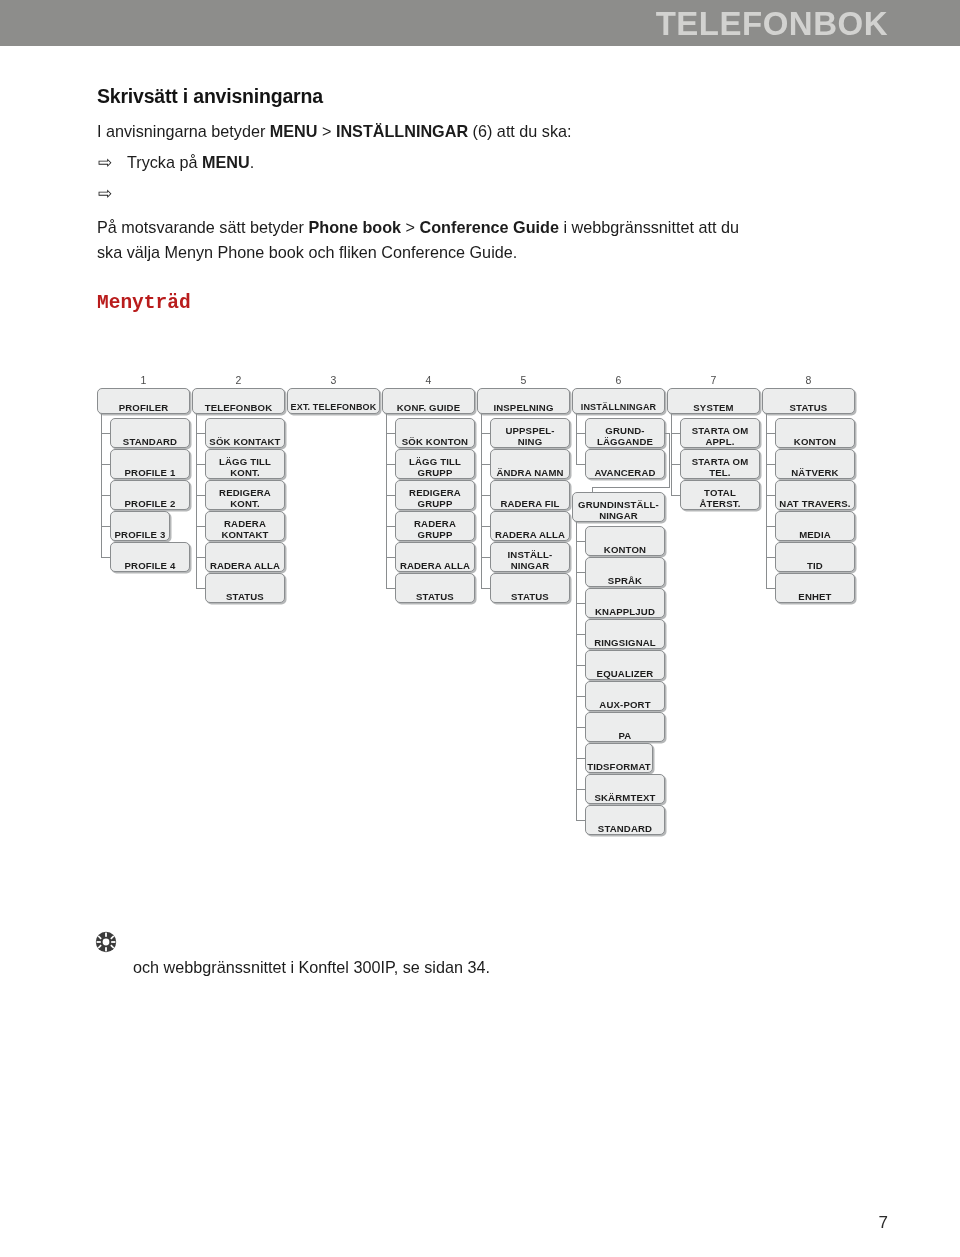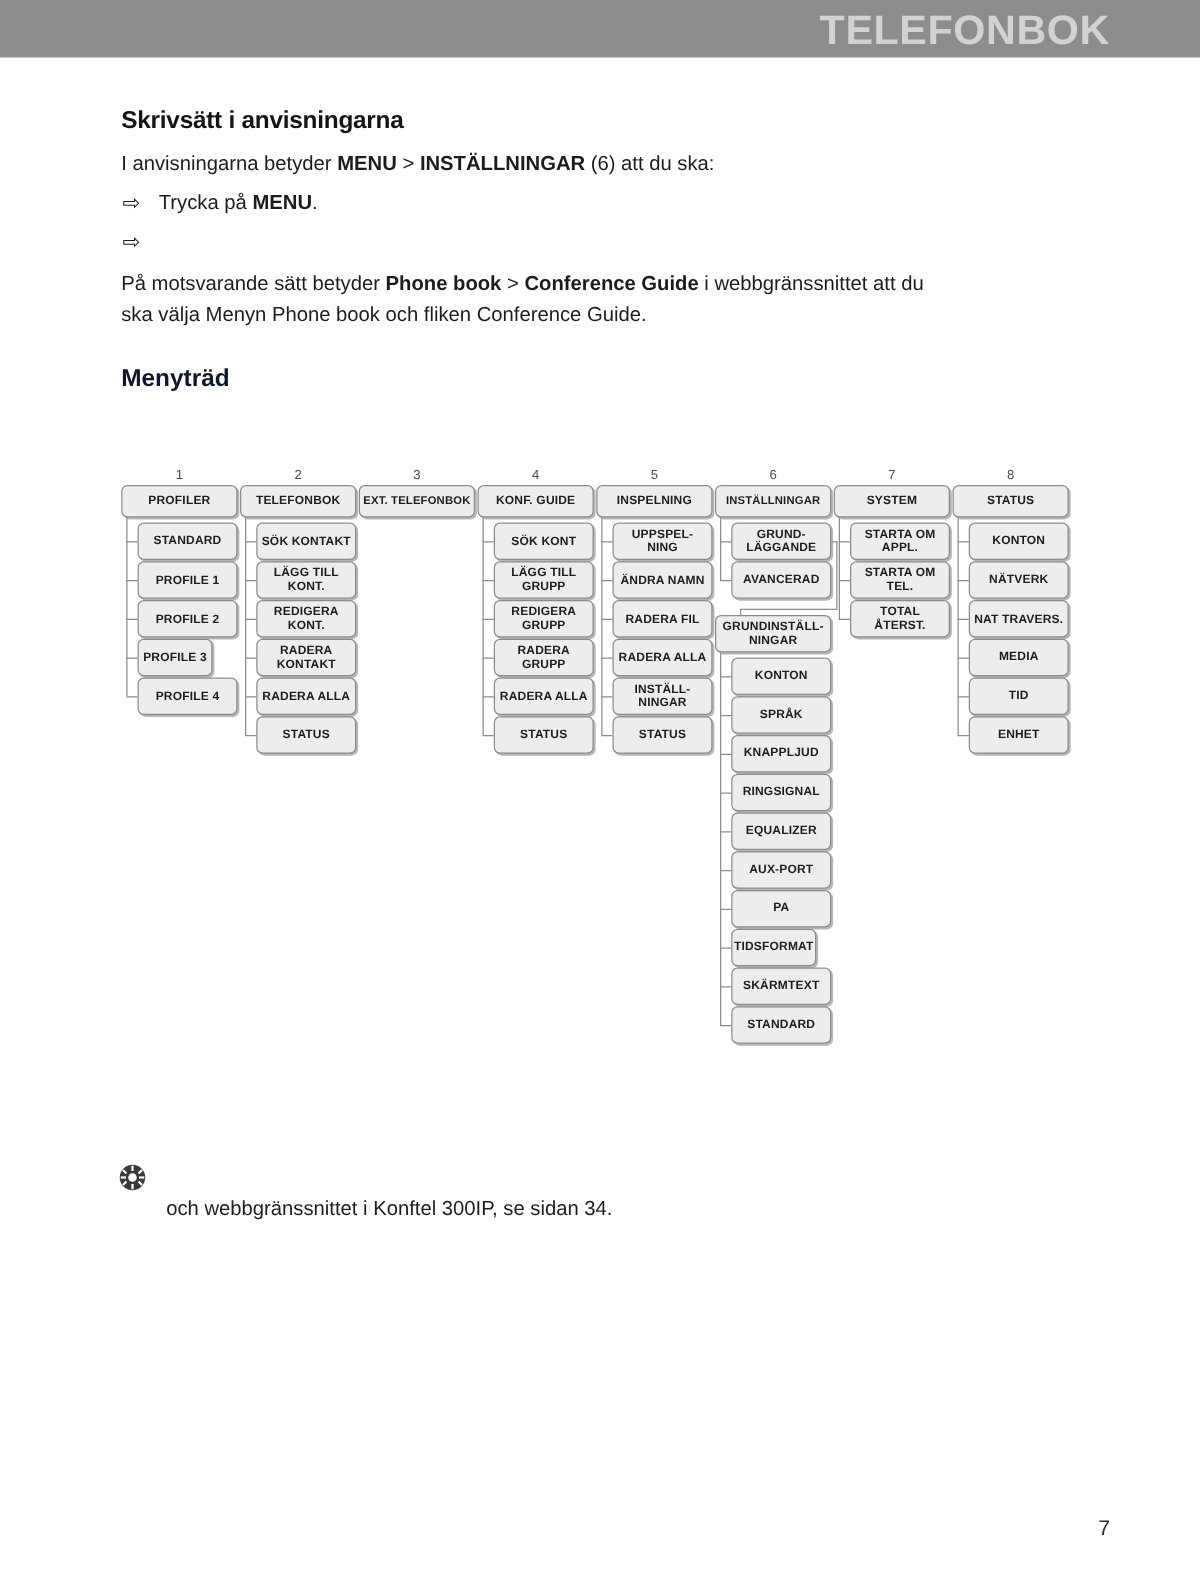--- a/index.html
+++ b/index.html
@@ -75,22 +75,23 @@
     line-height: 25px;
     color: #1c1c1c;
   }
   .bullet-text b { font-weight: bold; }
 
   .para-block { margin-top: 8px; }
 
   .menytrad-title {
     font-size: 19.5px;
     font-weight: bold;
-    color: #0f172a;
+    color: #b91c1c;
     margin: 27px 0 14px 0;
+    font-family: Liberation Mono, monospace;
   }
 
   
   #tree {
     position: absolute;
     left: 97px;
     top: 374px;
     width: 790px;
     height: 500px;
   }
@@ -104,21 +105,21 @@
     width: 100%;
     left: 0;
   }
   .node {
     position: absolute;
     background: #eceded;
     border: 1.3px solid #8a8d8f;
     border-radius: 5px;
     box-shadow: 1.5px 1.5px 0 0 rgba(120,123,126,0.55);
     display: flex;
-    align-items: center;
+    align-items: flex-end;
     justify-content: center;
     text-align: center;
     font-size: 9.6px;
     font-weight: bold;
     letter-spacing: 0.15px;
     color: #1d1d1d;
     line-height: 11.5px;
     padding: 0 2px;
   }
   .node.two-line { line-height: 11px; }
@@ -255,21 +256,21 @@
     <div class="connector conn-v" style="left: 99px; top: 40px; height: 174px;"></div>
     <div class="col-num" style="left: 190px; top: 0px; width: 93px;">3</div>
     <div class="node" style="left: 190px; top: 14px; width: 93px; height: 26px; font-size: 9px;">
       <span>EXT. TELEFONBOK</span>
     </div>
     <div class="col-num" style="left: 285px; top: 0px; width: 93px;">4</div>
     <div class="node" style="left: 285px; top: 14px; width: 93px; height: 26px; font-size: 9.6px;">
       <span>KONF. GUIDE</span>
     </div>
     <div class="node two-line" style="left: 298px; top: 44px; width: 80px; height: 30px;">
-      <span>SÖK KONT</span>
+      <span>SÖK KONTON</span>
     </div>
     <div class="connector conn-h" style="left: 289px; top: 58.5px; width: 9px;"></div>
     <div class="node two-line" style="left: 298px; top: 75px; width: 80px; height: 30px;">
       <span>LÄGG TILL GRUPP</span>
     </div>
     <div class="connector conn-h" style="left: 289px; top: 89.5px; width: 9px;"></div>
     <div class="node two-line" style="left: 298px; top: 106px; width: 80px; height: 30px;">
       <span>REDIGERA GRUPP</span>
     </div>
     <div class="connector conn-h" style="left: 289px; top: 120.5px; width: 9px;"></div>

